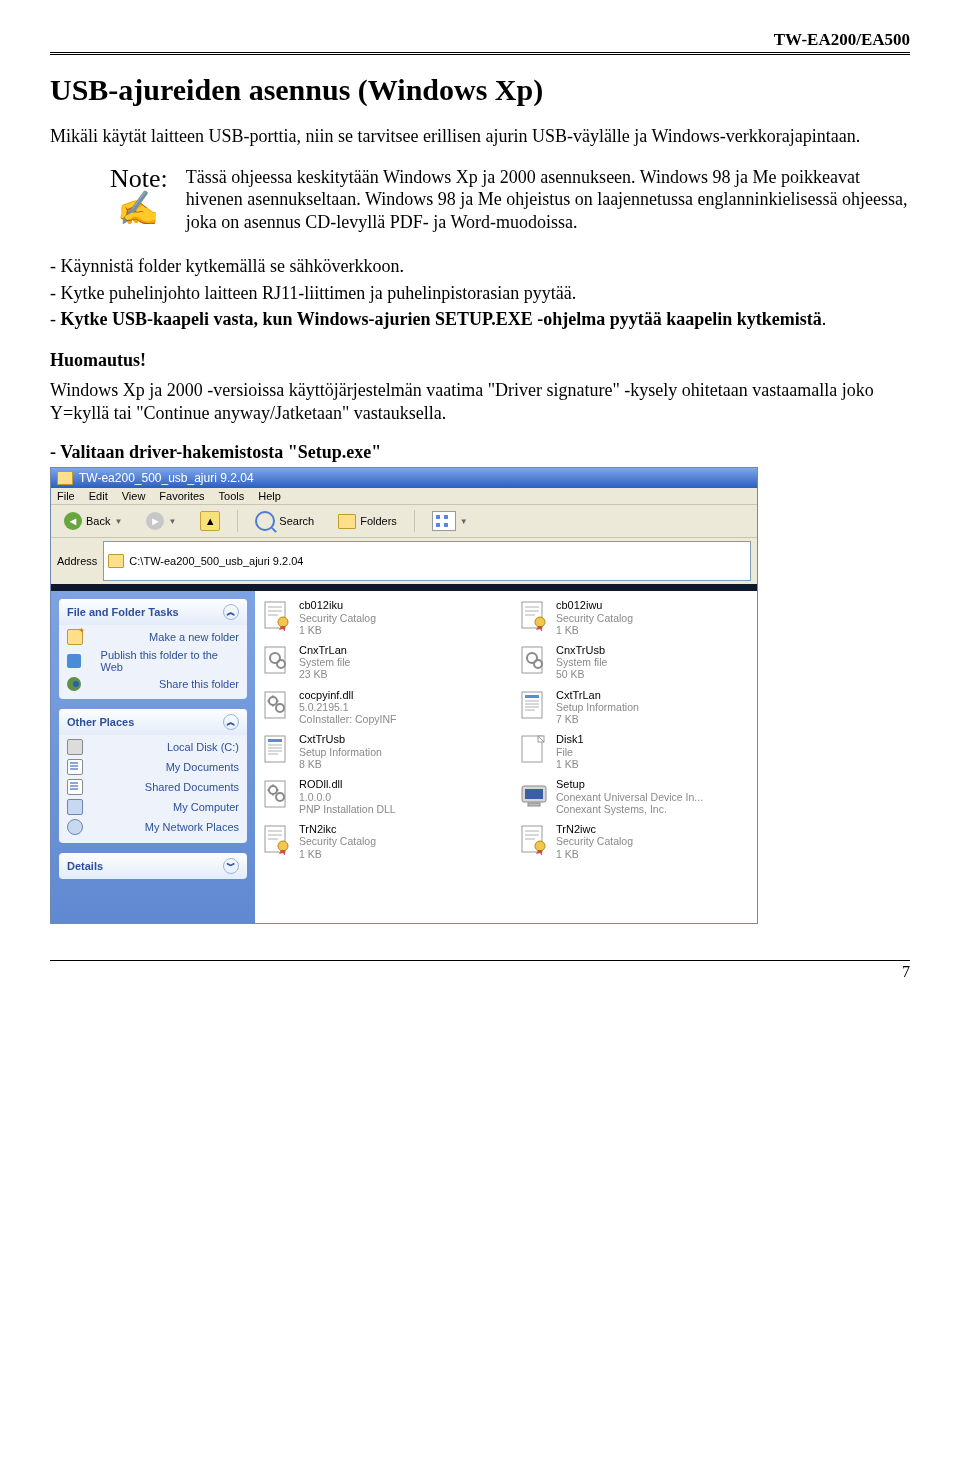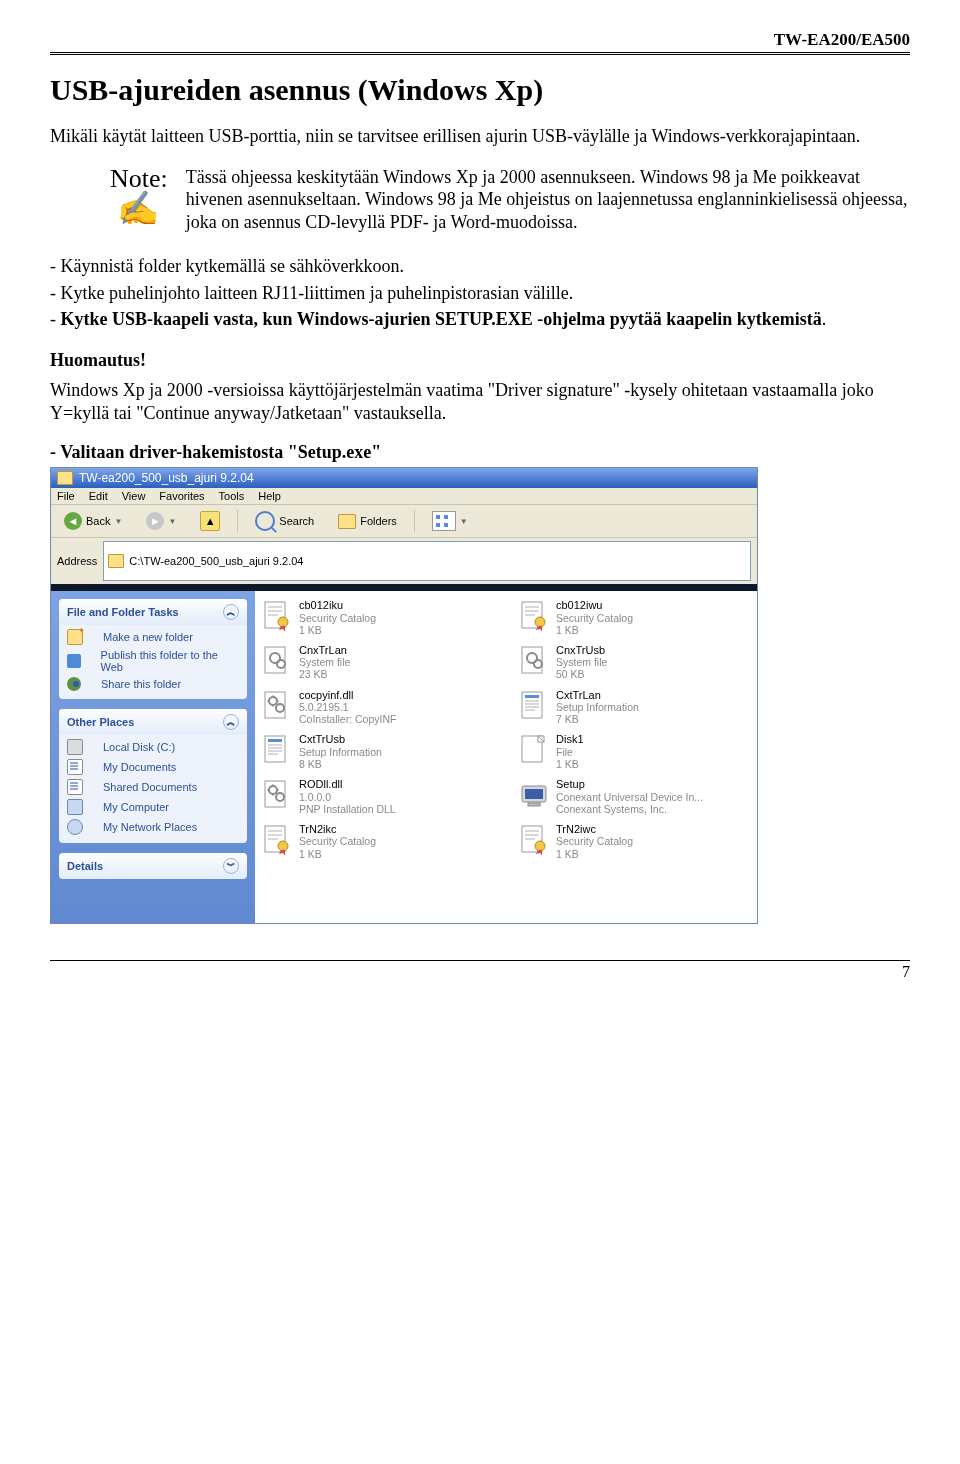--- a/index.html
+++ b/index.html
@@ -176,20 +176,21 @@
     display: flex;
     flex-direction: column;
     gap: 4px;
   }
   .side-link {
     display: flex;
     align-items: center;
     gap: 20px;
     color: #2c4f9b;
     font-size: 11px;
+    justify-content: space-between;
   }
   .ic { width:14px;height:14px;display:inline-block;border-radius:2px; }
   .ic-newfolder { background:#ffe08a;border:1px solid #c09a2f; position:relative;}
   .ic-newfolder::after{content:"✦";position:absolute;right:-3px;top:-4px;font-size:8px;color:#e07b00;}
   .ic-publish { background:#4e8bd6; }
   .ic-share { background:#5d8f4d; border-radius:50%; position:relative; }
   .ic-share::after{ content:""; display:block; width:6px;height:6px;background:#2b5fa8;border-radius:50%; margin:4px 0 0 6px;}
   .ic-drive { background:#dcdcdc;border:1px solid #8a8a8a; }
   .ic-docs  { background:#fff;border:1px solid #8a8a8a; position:relative;}
   .ic-docs::after{content:"";position:absolute;left:2px;top:2px;width:8px;height:2px;background:#89a7d8;box-shadow:0 3px #89a7d8,0 6px #89a7d8;}
@@ -246,21 +247,21 @@
 
   <div class="note-row">
     <div class="note-icon">
       <span>Note:</span>
       <span class="hand">✍</span>
     </div>
     <div class="note-text">Tässä ohjeessa keskitytään Windows Xp ja 2000 asennukseen. Windows 98 ja Me poikkeavat hivenen asennukseltaan. Windows 98 ja Me ohjeistus on laajennetussa englanninkielisessä ohjeessa, joka on asennus CD-levyllä PDF- ja Word-muodoissa.</div>
   </div>
 
   <p class="para section-gap">- Käynnistä folder kytkemällä se sähköverkkoon.</p>
-  <p class="para" style="margin-top:-14px">- Kytke puhelinjohto laitteen RJ11-liittimen ja puhelinpistorasian välille.</p>
+  <p class="para" style="margin-top:-14px">- Kytke puhelinjohto laitteen RJ11-liittimen ja puhelinpistorasian pyytää.</p>
   <p class="para" style="margin-top:-14px">
     <span>- </span><span class="bold">Kytke USB-kaapeli vasta, kun Windows-ajurien SETUP.EXE -ohjelma pyytää kaapelin kytkemistä</span><span>.</span>
   </p>
 
 
   <p class="para bold" style="margin-bottom:8px">Huomautus!</p>
   <p class="para">Windows Xp ja 2000 -versioissa käyttöjärjestelmän vaatima "Driver signature" -kysely ohitetaan vastaamalla joko Y=kyllä tai "Continue anyway/Jatketaan" vastauksella.</p>
 
   <p class="step-heading">- Valitaan driver-hakemistosta "Setup.exe"</p>
 

